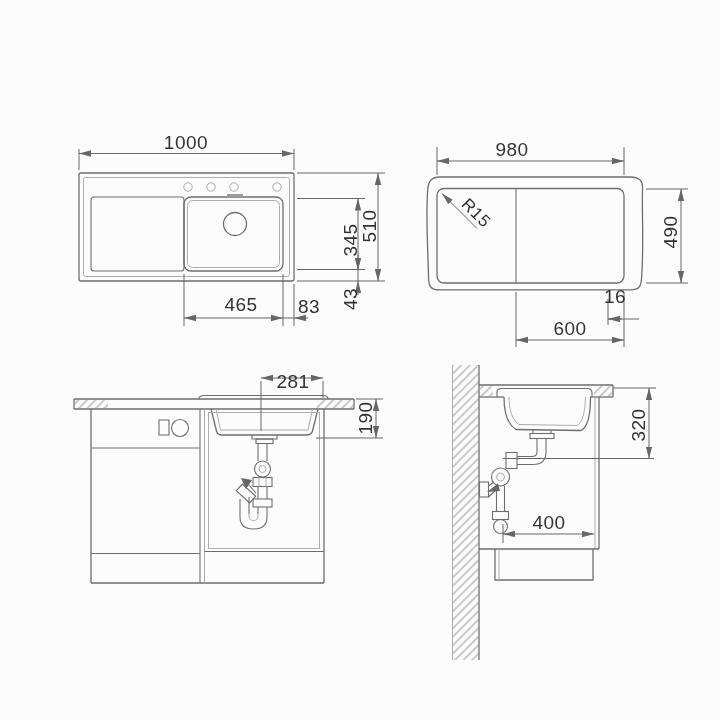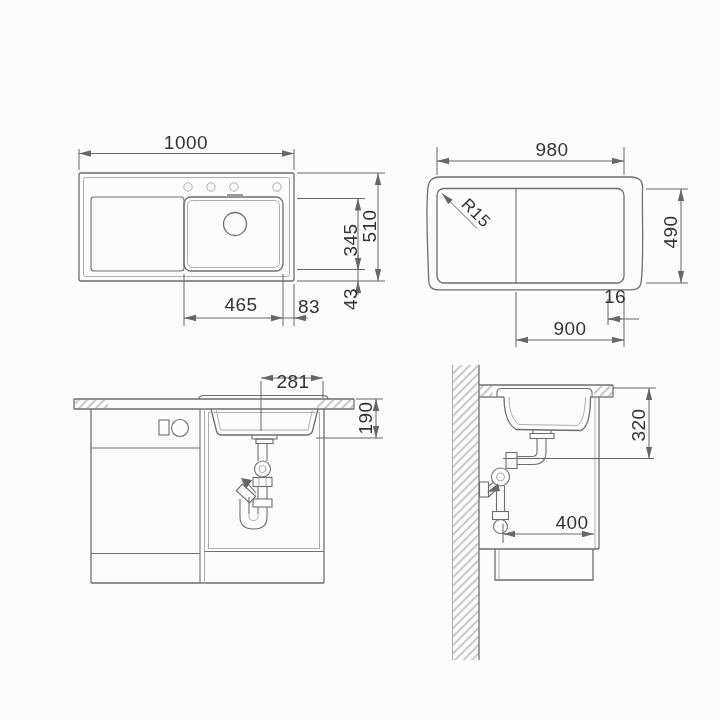--- a/index.html
+++ b/index.html
@@ -229,24 +229,24 @@
     </g>
   </svg>
 
   <div class="dim" style="left:150px;top:142px">1000</div>
   <div class="dim v" style="left:333px;top:226px">510</div>
   <div class="dim v" style="left:314px;top:240px">345</div>
   <div class="dim v" style="left:314px;top:299px">43</div>
   <div class="dim" style="left:205px;top:304px">465</div>
   <div class="dim" style="left:273px;top:306px">83</div>
 
-  <div class="dim" style="left:516px;top:149px">980</div>
+  <div class="dim" style="left:476px;top:149px">980</div>
   <div class="dim d45" style="left:440px;top:213px">R15</div>
   <div class="dim v" style="left:634px;top:232px">490</div>
-  <div class="dim" style="left:534px;top:328px">900</div>
+  <div class="dim" style="left:534px;top:328px">600</div>
   <div class="dim" style="left:579px;top:296px">16</div>
 
   <div class="dim" style="left:257px;top:381px">281</div>
   <div class="dim v" style="left:329px;top:418px">190</div>
 
   <div class="dim v" style="left:602px;top:425px">320</div>
-  <div class="dim" style="left:536px;top:522px">400</div>
+  <div class="dim" style="left:513px;top:522px">400</div>
 </div>
 
 </body></html>

